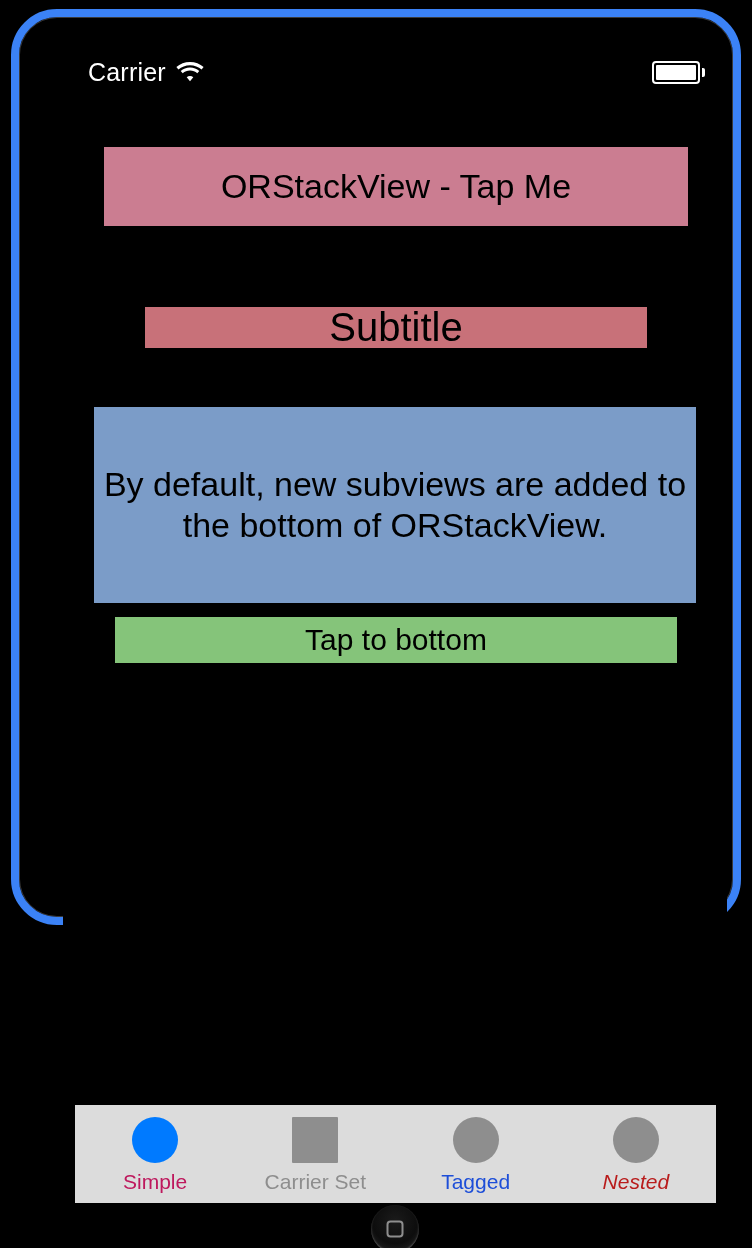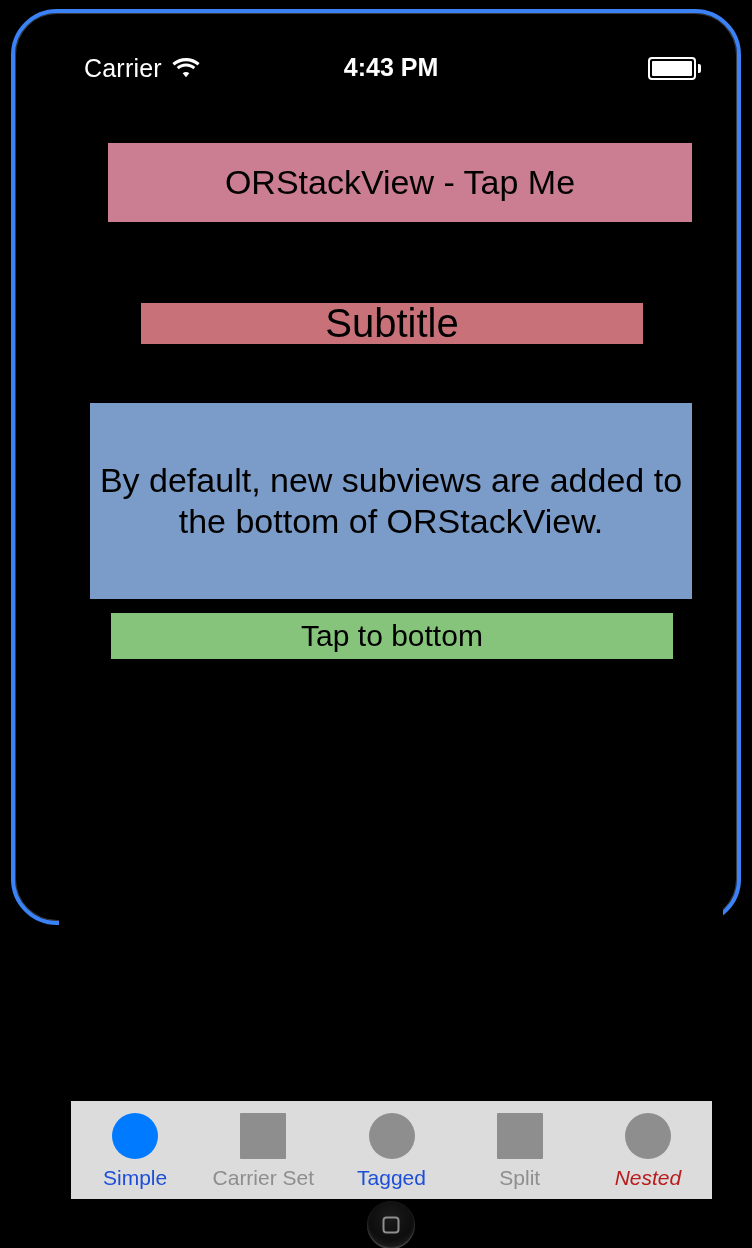--- a/index.html
+++ b/index.html
@@ -18,21 +18,21 @@
   
   #device-frame {
     position: absolute;
     left: 11px;
     top: 9px;
     width: 730px;
     height: 916px;
     box-sizing: border-box;
     border-radius: 46px;
     background: #000000;
-    border: 4px solid #3b82f6;
+    border: 8px solid #3b82f6;
     box-shadow: inset 0 0 0 1px #3a3a3a;
   }
 
   
   #screen {
     position: absolute;
     left: 44px;
     top: 34px;
     width: 664px;
     height: 1152px;
@@ -213,58 +213,53 @@
       <div class="status-left">
         <span class="carrier-text">Carrier</span>
         <span class="wifi-icon">
           <svg width="28" height="21" viewBox="0 0 28 21" aria-hidden="true">
             <path d="M14 4.2c4.4 0 8.5 1.6 11.6 4.3l2.0-2.4C24.0 2.9 19.2 1.0 14 1.0S4.0 2.9 0.4 6.1l2.0 2.4C5.5 5.8 9.6 4.2 14 4.2z" fill="#ffffff"></path>
             <path d="M14 9.6c2.8 0 5.3 1.0 7.3 2.7l2.0-2.4C20.8 7.7 17.6 6.4 14 6.4s-6.8 1.3-9.3 3.5l2.0 2.4c2.0-1.7 4.5-2.7 7.3-2.7z" fill="#ffffff"></path>
             <path d="M14 15.0c1.2 0 2.4 0.4 3.3 1.2L14 20.2l-3.3-4.0c0.9-0.8 2.1-1.2 3.3-1.2z" fill="#ffffff"></path>
           </svg>
         </span>
       </div>
-      <div class="status-center">4:43 PM</div>
       <div class="status-right">
         <div class="battery-body">
           <div class="battery-fill"></div>
         </div>
         <div class="battery-cap"></div>
       </div>
     </div>
 
-    <div class="stack-block" id="block-title" style="background: rgb(203, 125, 145); margin-left: 8px;">ORStackView - Tap Me</div>
+    <div class="stack-block" id="block-title" style="background: rgb(203, 125, 145);">ORStackView - Tap Me</div>
 
     <div class="stack-block" id="block-subtitle" style="background: rgb(200, 113, 121);">Subtitle</div>
 
     <div class="stack-block" id="block-body" style="background: rgb(123, 156, 200);">By default, new subviews are added to the bottom of ORStackView.</div>
 
     <div class="stack-block" id="block-remove" style="background: rgb(133, 196, 122);">Tap to bottom</div>
 
     <div id="tab-bar" style="background: rgb(220, 220, 220);">
 
       <div class="tab-item">
         <div class="tab-icon circle" style="background: rgb(0, 122, 255);"></div>
-        <div class="tab-label" style="color: #1d4ed8;">Simple</div>
+        <div class="tab-label" style="color: #be185d;">Simple</div>
       </div>
 
       <div class="tab-item">
         <div class="tab-icon square" style="background: rgb(142, 142, 142);"></div>
         <div class="tab-label" style="color: rgb(142, 142, 142);">Carrier Set</div>
       </div>
 
       <div class="tab-item">
         <div class="tab-icon circle" style="background: rgb(142, 142, 142);"></div>
         <div class="tab-label" style="color: #1d4ed8;">Tagged</div>
       </div>
 
-      <div class="tab-item">
-        <div class="tab-icon square" style="background: rgb(142, 142, 142);"></div>
-        <div class="tab-label" style="color: rgb(142, 142, 142);">Split</div>
-      </div>
 
       <div class="tab-item">
         <div class="tab-icon circle" style="background: rgb(142, 142, 142);"></div>
         <div class="tab-label" style="color: #b91c1c; font-style: italic;">Nested</div>
       </div>
 
     </div>
 
   </div>
 

